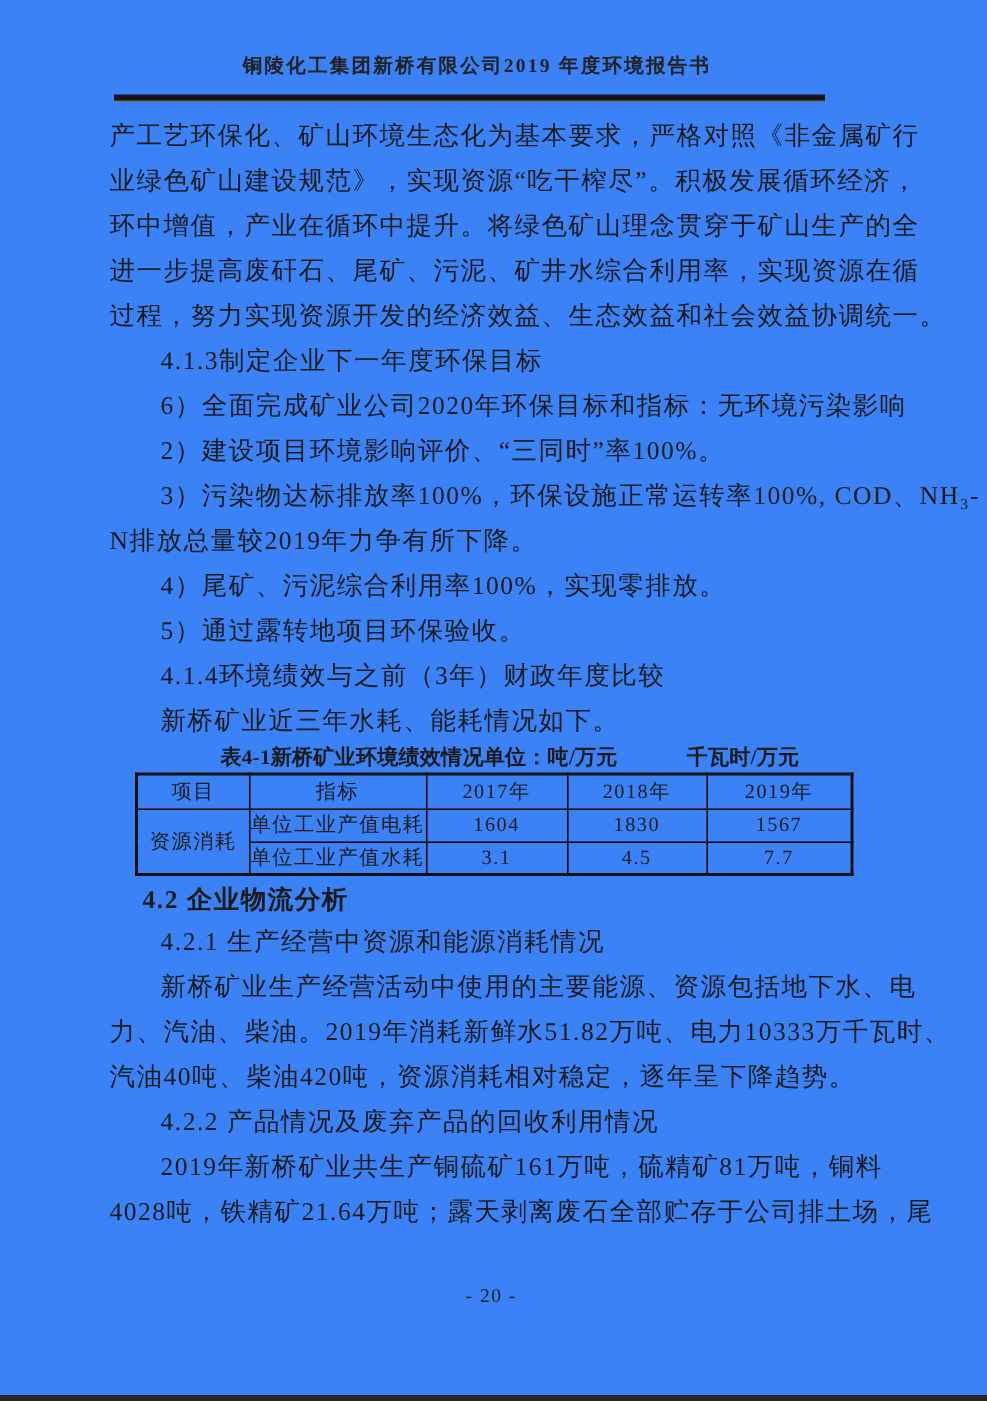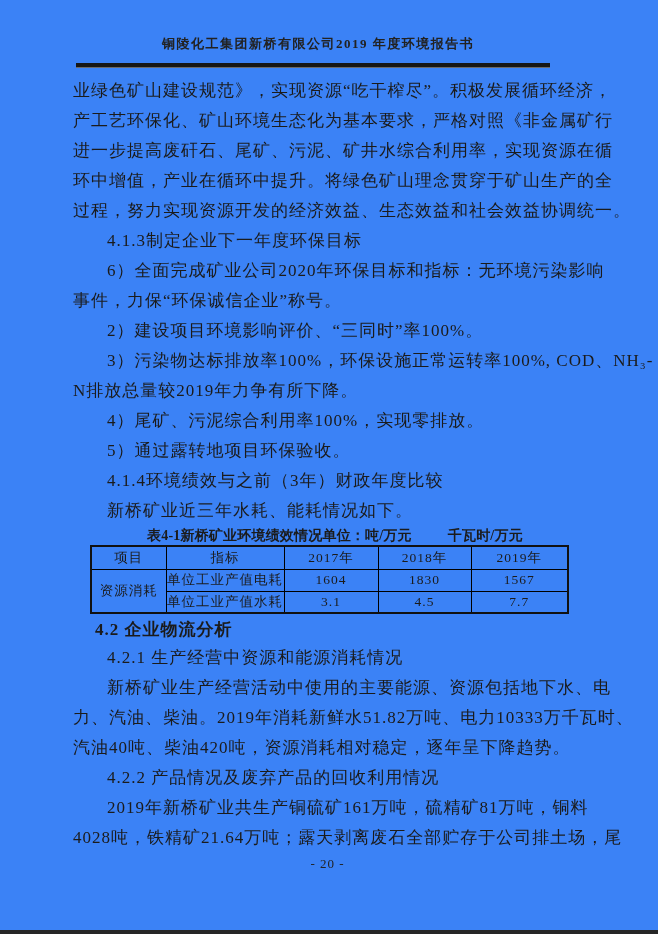--- a/index.html
+++ b/index.html
@@ -38,21 +38,21 @@
   .indent{padding-left:34px;}
   .indent-sm{padding-left:22px;}
   .bold{font-weight:bold;}
 
   
   .tbl-caption{
     height:19px;line-height:19px;
     font-size:14px;font-weight:bold;letter-spacing:0.2px;
     padding-left:74px;white-space:nowrap;
   }
-  .tbl-caption .unit2{margin-left:36px;}
+  .tbl-caption .unit2{margin-left:46px;}
 
   
   table.perf{
     border-collapse:collapse;
     margin-left:17px;
     width:477px;
     table-layout:fixed;
     border:2px solid #111;
   }
   table.perf td,table.perf th{
@@ -85,28 +85,27 @@
 </head>
 <body>
 
 <div class="page">
 
   <div class="header-title">铜陵化工集团新桥有限公司2019 年度环境报告书</div>
   <div class="header-rule"></div>
 
   <div class="content">
 
+    <div class="line">产工艺环保化、矿山环境生态化为基本要求，严格对照《非金属矿行</div>
     <div class="line">业绿色矿山建设规范》，实现资源“吃干榨尽”。积极发展循环经济，</div>
-    <div class="line">产工艺环保化、矿山环境生态化为基本要求，严格对照《非金属矿行</div>
+    <div class="line">环中增值，产业在循环中提升。将绿色矿山理念贯穿于矿山生产的全</div>
     <div class="line">进一步提高废矸石、尾矿、污泥、矿井水综合利用率，实现资源在循</div>
-    <div class="line">环中增值，产业在循环中提升。将绿色矿山理念贯穿于矿山生产的全</div>
     <div class="line">过程，努力实现资源开发的经济效益、生态效益和社会效益协调统一。</div>
     <div class="line indent">4.1.3制定企业下一年度环保目标</div>
     <div class="line indent">6）全面完成矿业公司2020年环保目标和指标：无环境污染影响</div>
-    <div class="line">事件，力保“环保诚信企业”称号。</div>
     <div class="line indent">2）建设项目环境影响评价、“三同时”率100%。</div>
     <div class="line indent">3）污染物达标排放率100%，环保设施正常运转率100%, COD、NH₃-</div>
     <div class="line">N排放总量较2019年力争有所下降。</div>
     <div class="line indent">4）尾矿、污泥综合利用率100%，实现零排放。</div>
     <div class="line indent">5）通过露转地项目环保验收。</div>
     <div class="line indent">4.1.4环境绩效与之前（3年）财政年度比较</div>
     <div class="line indent">新桥矿业近三年水耗、能耗情况如下。</div>
 
     <div class="tbl-caption">
       <span>表4-1新桥矿业环境绩效情况单位：吨/万元</span><span class="unit2">千瓦时/万元</span>

